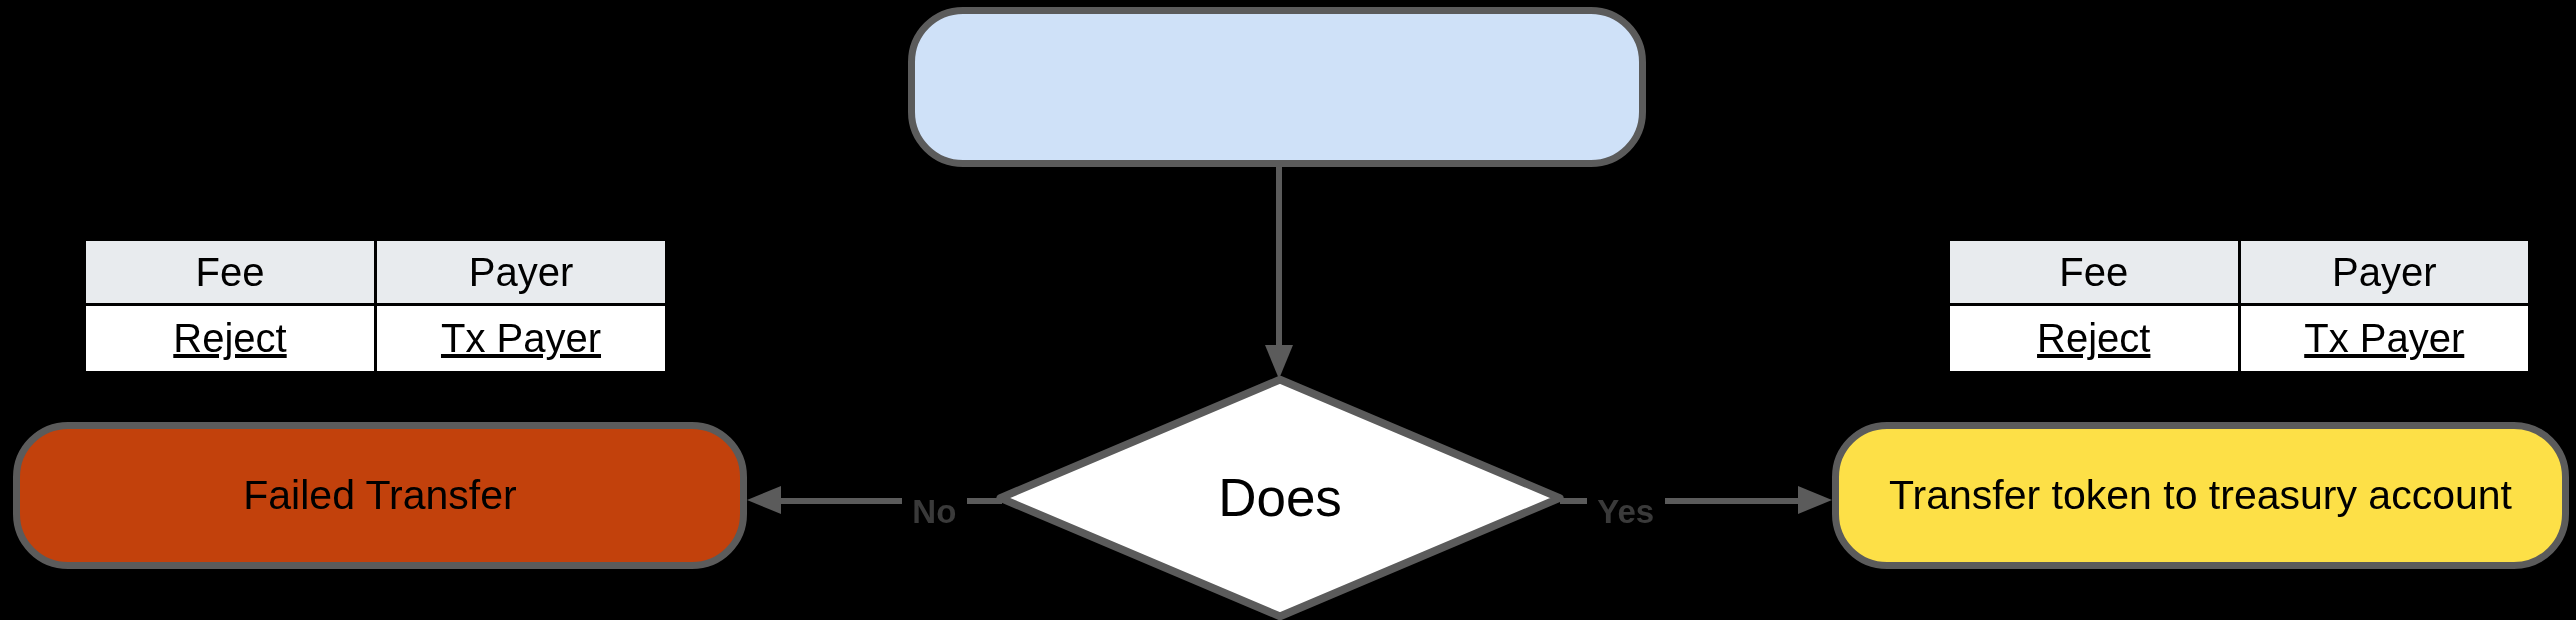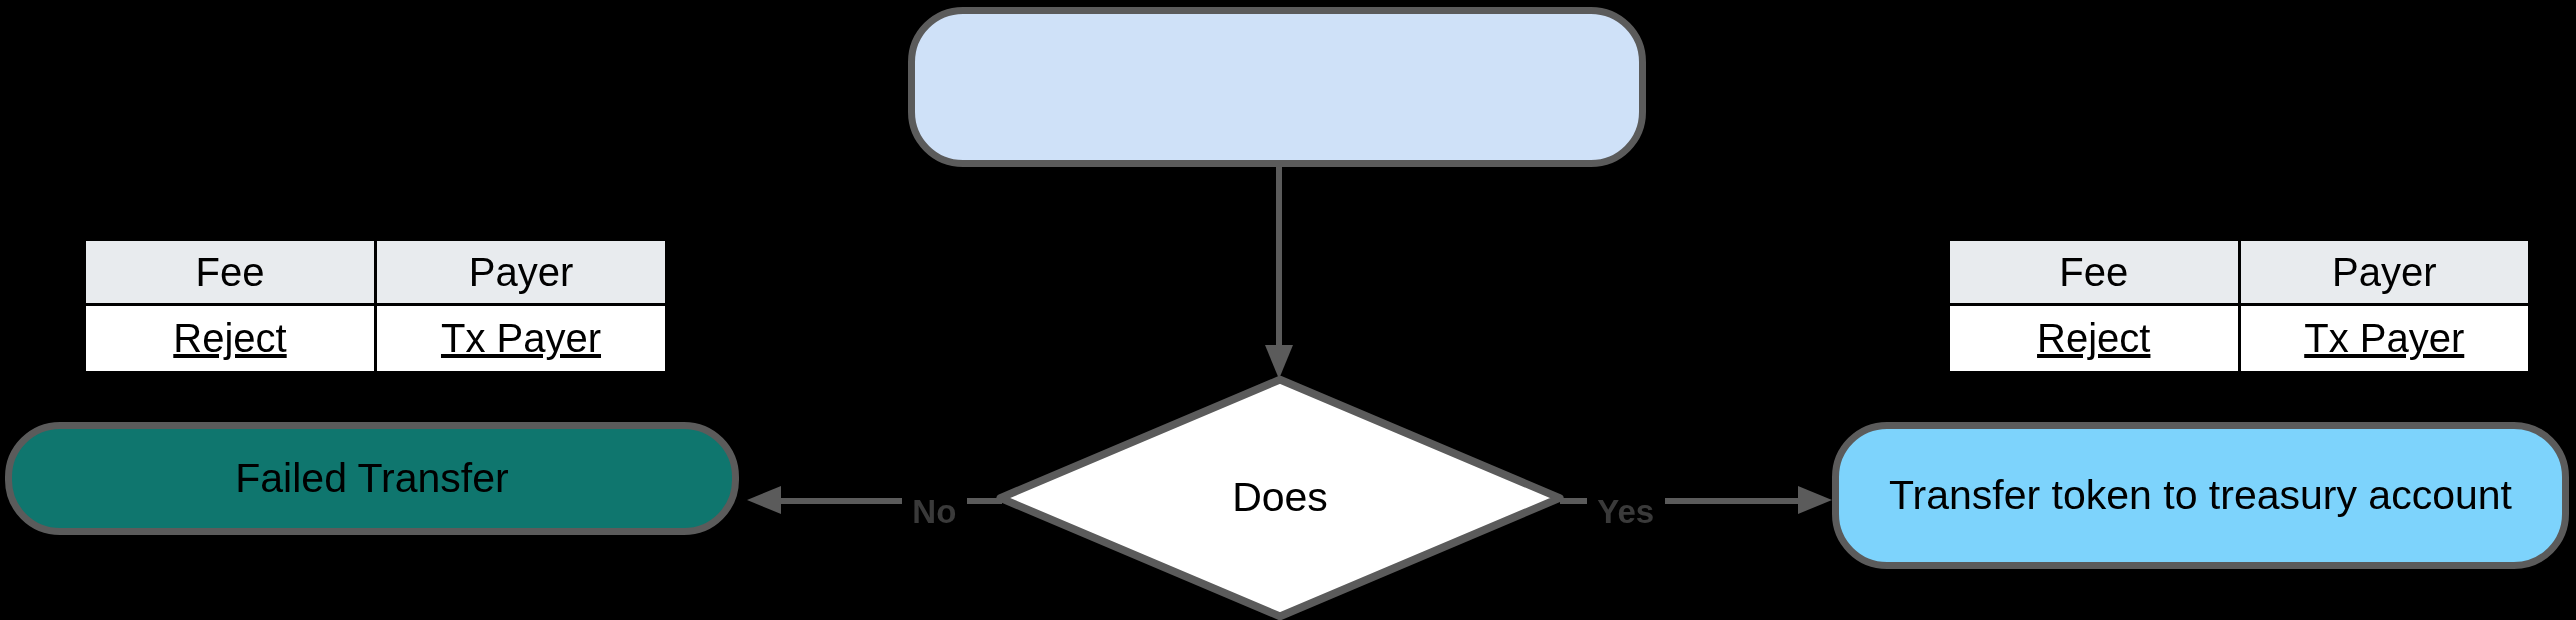--- a/index.html
+++ b/index.html
@@ -20,32 +20,32 @@
     border-radius: 55px;
     display: flex;
     flex-direction: column;
     align-items: center;
     justify-content: center;
     text-align: center;
     font-size: 41px;
     line-height: 1.22;
   }
   .node-start   { left: 908px; top: 6.9px;   width: 738px; height: 160px; background: #cfe1f8; }
-  .node-failed  { left: 5px;   top: 422px; width: 734px; height: 113px; background: #0f766e; }
-  .node-success { left: 1832px; top: 422px; width: 737px; height: 147px; background: #7dd3fc; }
+  .node-failed  { left: 13px;   top: 422px; width: 734px; height: 147px; background: #c2410c; }
+  .node-success { left: 1832px; top: 422px; width: 737px; height: 147px; background: #fde047; }
 
   
   .diamond-wrap { position: absolute; left: 996px; top: 375px; width: 568px; height: 246px; }
   .diamond-wrap svg { position: absolute; left: 0; top: 0; }
   .diamond-text {
     position: absolute; left: 0; top: 0; right: 0; bottom: 0;
     display: flex; flex-direction: row;
     align-items: center; justify-content: center;
     text-align: center;
-    font-size: 41px; line-height: 1.15;
+    font-size: 53px; line-height: 1.15;
   }
 
   
   .edge-line { position: absolute; background: #5b5b5b; }
   .vline     { left: 1276px; top: 165px; width: 6px;  height: 182px; }
   .hline-no  { left: 777px;  top: 498px; width: 225px; height: 6px; }
   .hline-yes { left: 1560px; top: 498px; width: 240px; height: 6px; }
 
   .head { position: absolute; width: 0; height: 0; }
   .head-down {

